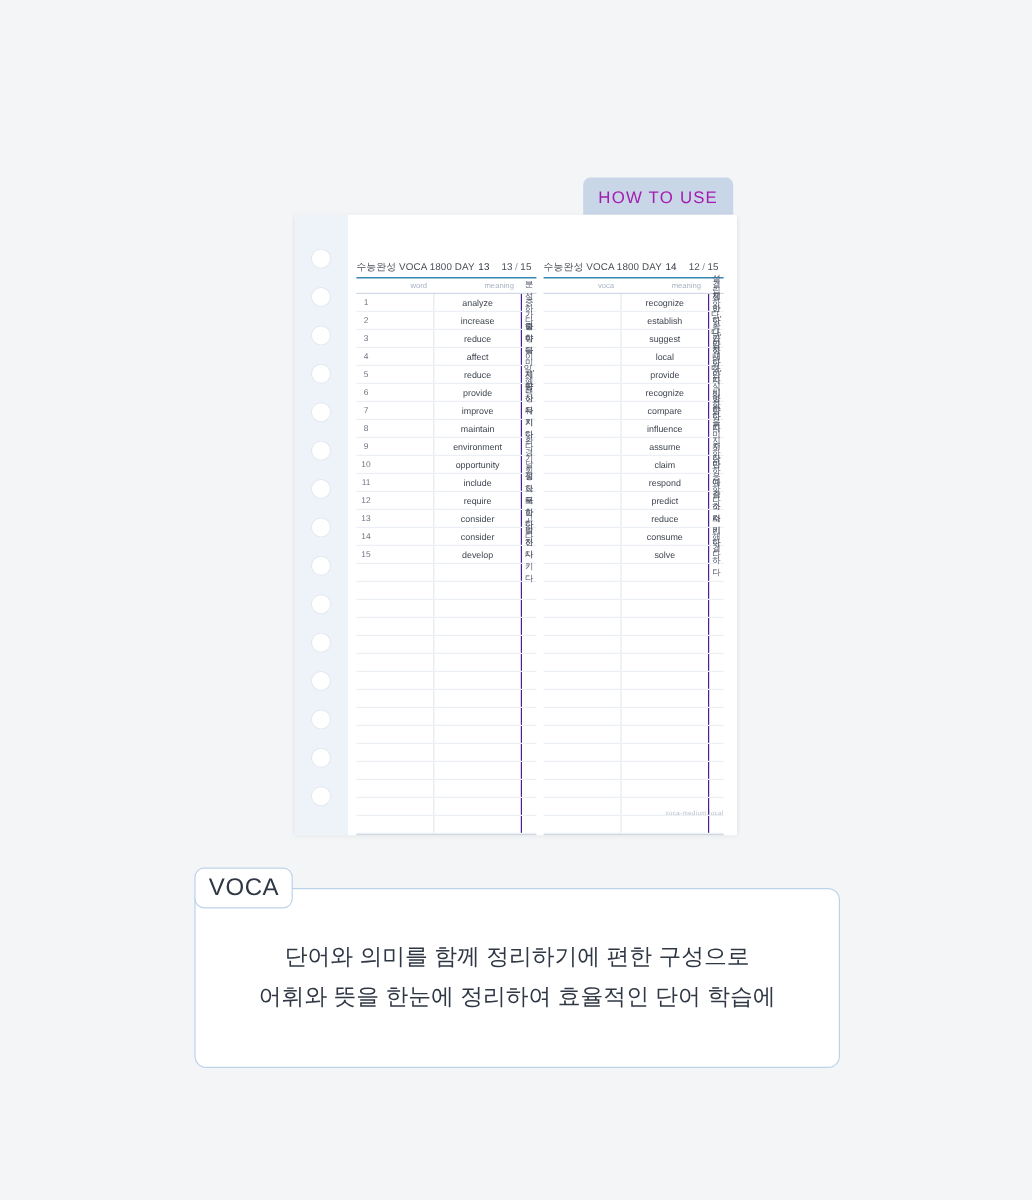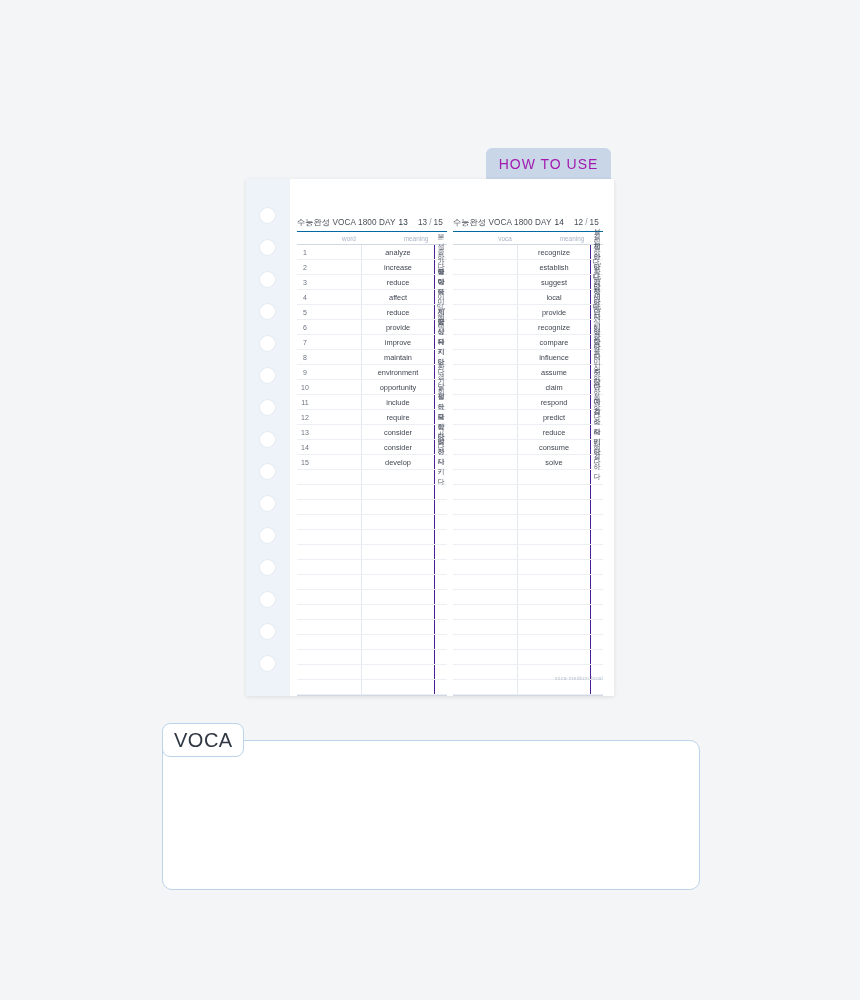--- a/index.html
+++ b/index.html
@@ -560,16 +560,18 @@
             <div class="c-word"></div>
             <div class="c-mean"></div>
           </div>
         </div>
       <div class="sheet-footer">voca-medium.local</div>
     </div>
   </div>
 </div>
 
 <div class="desc-box" id="desc-box">
+    <div class="desc-line">단어와 의미를 함께 정리하기에 편한 구성으로</div>
+    <div class="desc-line">어휘와 뜻을 한눈에 정리하여 효율적인 단어 학습에</div>
   </div>
 <div class="voca-label">
   <span>VOCA</span>
 </div>
 
 </body></html>

